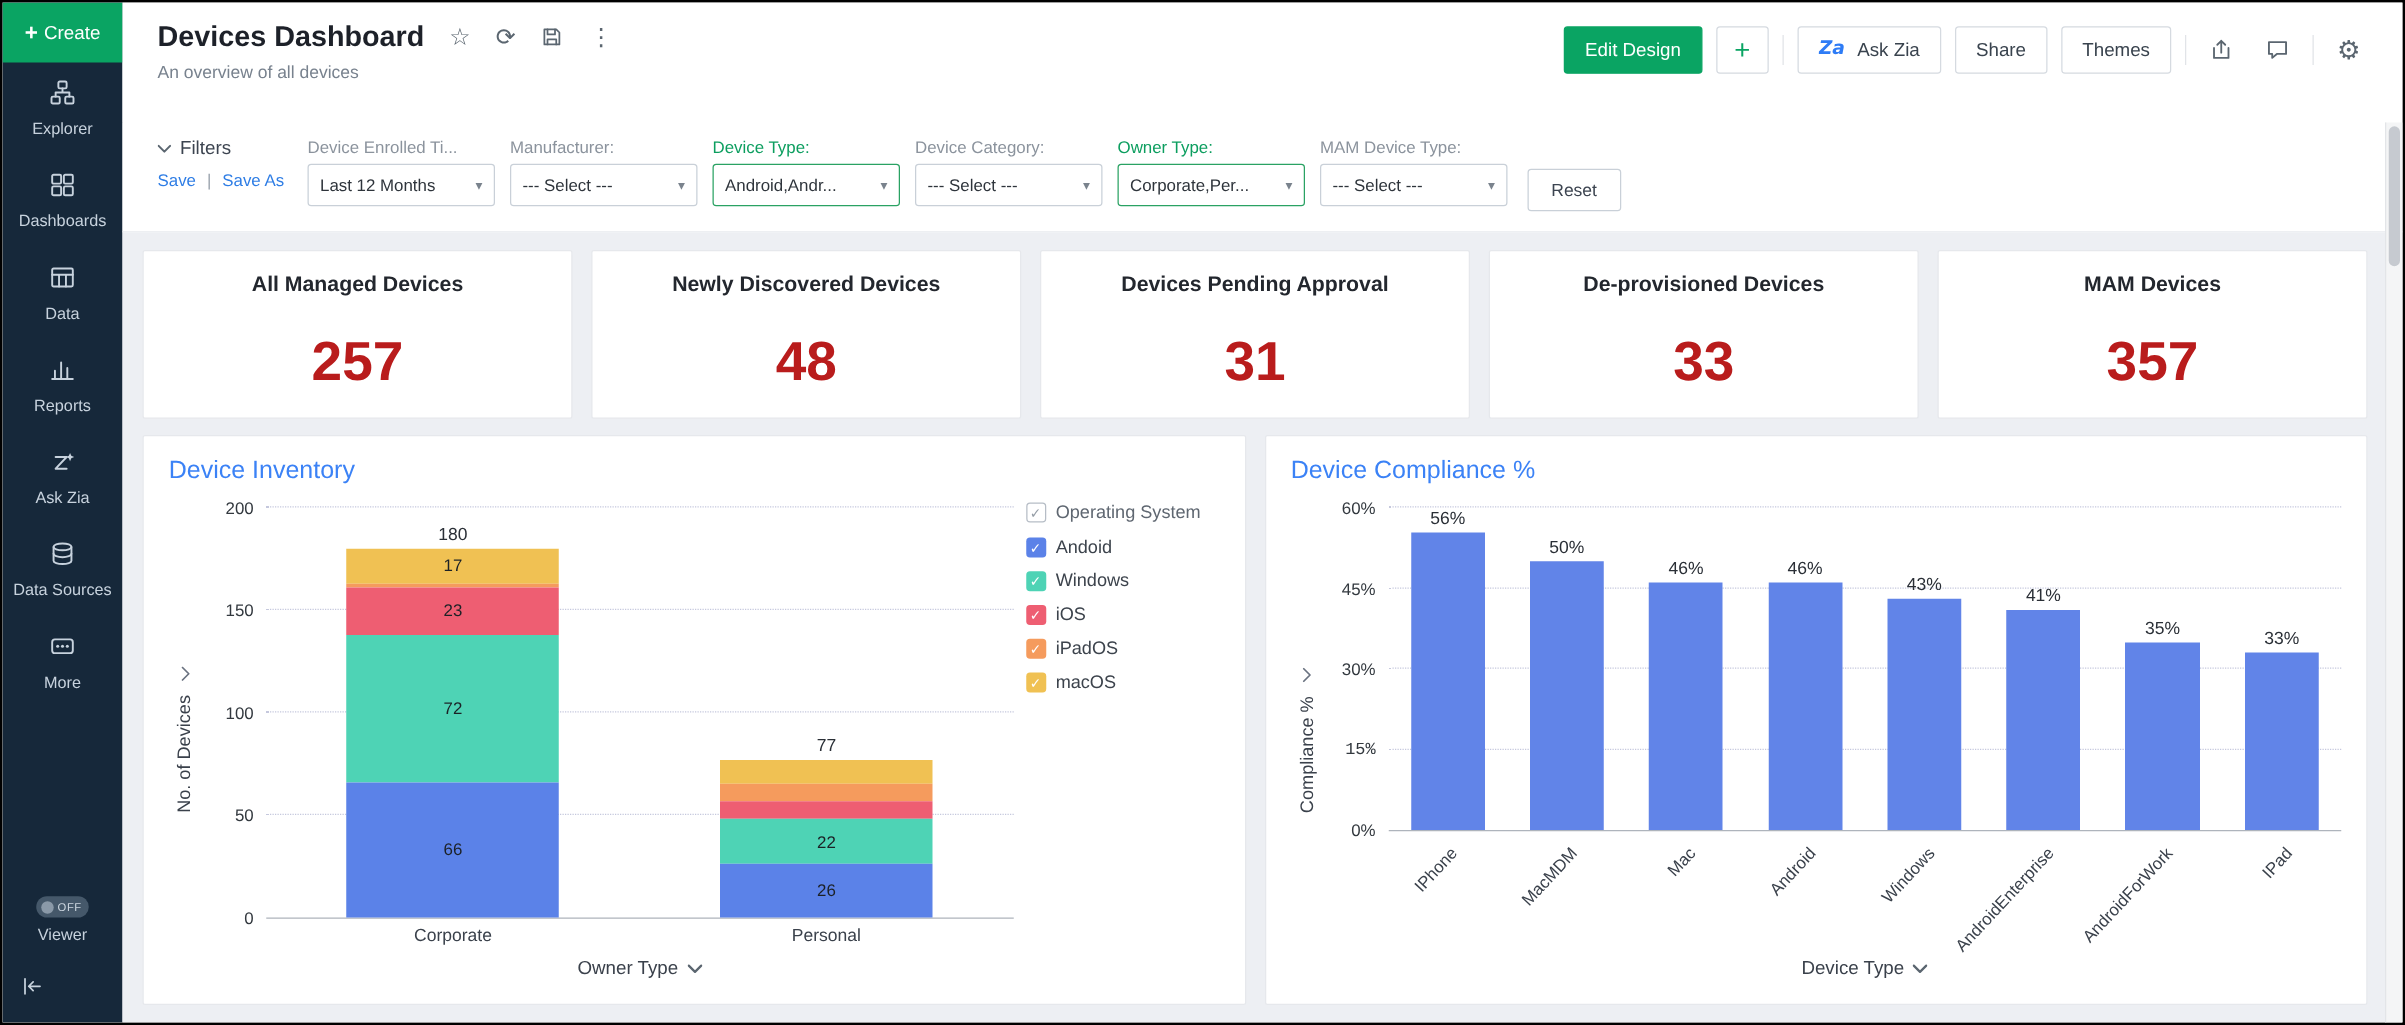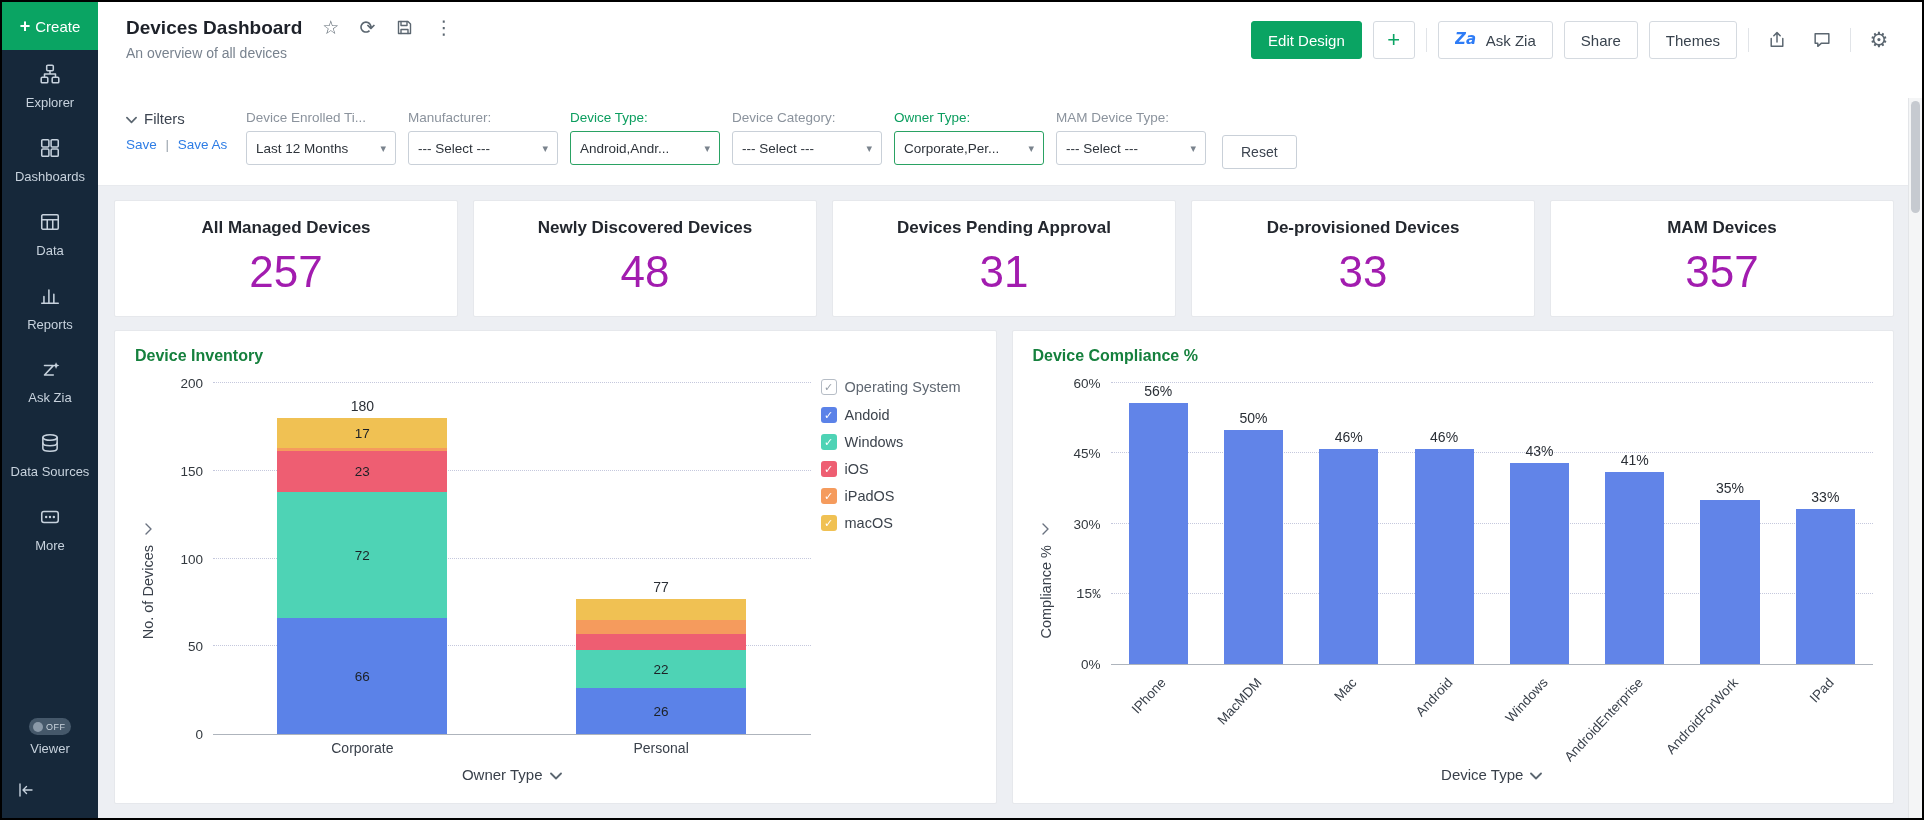--- a/index.html
+++ b/index.html
@@ -24,21 +24,21 @@
   .toggle .knob{width:10px;height:10px;border-radius:50%;background:#8a99a8}
   .toggle .off{font-size:9px;color:#cdd7e0;letter-spacing:.5px}
   .collapse{padding:12px 14px 14px;display:flex}
   .collapse svg{width:20px;height:20px}
 
   
   .main{flex:1;display:flex;flex-direction:column;min-width:0;position:relative}
 
   .header{height:96px;display:flex;justify-content:space-between;padding:14px 26px 8px 28px;background:#fff}
   .title-row{display:flex;align-items:center;gap:20px}
-  .page-title{font-size:19px;font-weight:bold;color:#1d2129}
+  .page-title{font-size:23px;font-weight:bold;color:#1d2129}
   .hicon{font-size:19px;color:#5b6670;cursor:pointer;display:inline-flex;align-items:center}
   .hicon svg{width:19px;height:19px;stroke:#5b6670}
   .subtitle{margin-top:6px;font-size:14px;color:#78828e}
   .header-right{display:flex;align-items:center;gap:11px;height:40px;margin-top:4px}
   .btn{height:38px;display:flex;align-items:center;padding:0 16px;border:1px solid #d5dae0;border-radius:3px;background:#fff;font-size:15px;color:#39434e;cursor:pointer;white-space:nowrap}
   .btn-primary{background:#0aa463;border-color:#0aa463;color:#fff}
   .btn-add{width:42px;justify-content:center;color:#0aa463;font-size:22px;padding:0}
   .zia-logo svg{width:26px;height:18px;stroke:none}
   .btn .lbl{margin-left:5px}
   .vdiv{width:1px;height:24px;background:#e1e4e8}
@@ -61,25 +61,25 @@
   .filter-select{width:150px;height:34px;border:1px solid #c9d0d8;border-radius:3px;background:#fff;display:flex;align-items:center;justify-content:space-between;padding:0 9px;font-size:13.5px;color:#2e343b;cursor:pointer}
   .filter-group.active .filter-select{border:1.5px solid #2aa263}
   .caret{color:#7a838d;font-size:11px}
   .reset-btn{margin-top:25px;height:34px;padding:0 18px;border:1px solid #c9d0d8;border-radius:3px;background:#fff;font-size:14px;color:#3c4450;cursor:pointer;margin-left:16px}
 
   
   .content{flex:1;background:#edeff3;padding:14px 28px 14px 16px;display:flex;flex-direction:column;gap:13px;overflow:hidden}
   .kpi-row{display:flex;gap:15px}
   .kpi{flex:1;background:#fff;border:1px solid #e6e8ec;border-radius:2px;text-align:center;padding:17px 8px 19px;cursor:pointer}
   .kpi-label{font-size:17px;font-weight:bold;color:#23272e}
-  .kpi-value{font-size:44px;font-weight:normal;color:#a21caf;margin-top:9px}
+  .kpi-value{font-size:44px;font-weight:bold;color:#b91c1c;margin-top:27px}
 
   .charts-row{flex:1;display:flex;gap:15px;min-height:0}
   .panel{flex:1;background:#fff;border:1px solid #e6e8ec;border-radius:2px;padding:16px 20px;display:flex;flex-direction:column;min-width:0;overflow:hidden}
-  .panel-title{font-size:16px;font-weight:bold;color:#15803d}
+  .panel-title{font-size:20px;font-weight:normal;color:#3b82f6}
   .chart-wrap{flex:1;display:flex;margin-top:8px;min-height:0}
   .ytitle-wrap{width:26px;display:flex;flex-direction:column;align-items:center;justify-content:center;gap:6px}
   .ytitle-wrap svg{width:9px;height:12px;color:#6a7280}
   .ytitle{writing-mode:vertical-rl;transform:rotate(180deg);font-size:14.5px;color:#3a414b}
   .chart-col{flex:1;display:flex;flex-direction:column;min-width:0;padding-left:52px}
   .plot{flex:1;position:relative;border-bottom:1px solid #aeb4bc;margin-top:10px}
   .gridline{position:absolute;left:0;right:0;border-top:1px dotted #c5c8dd}
   .ytick{position:absolute;right:calc(100% + 10px);font-size:13.5px;color:#33393f;white-space:nowrap}
   .bars{position:absolute;left:0;right:0;top:0;bottom:0;display:flex}
   .slot{flex:1;display:flex;flex-direction:column;align-items:center;justify-content:flex-end;position:relative}

